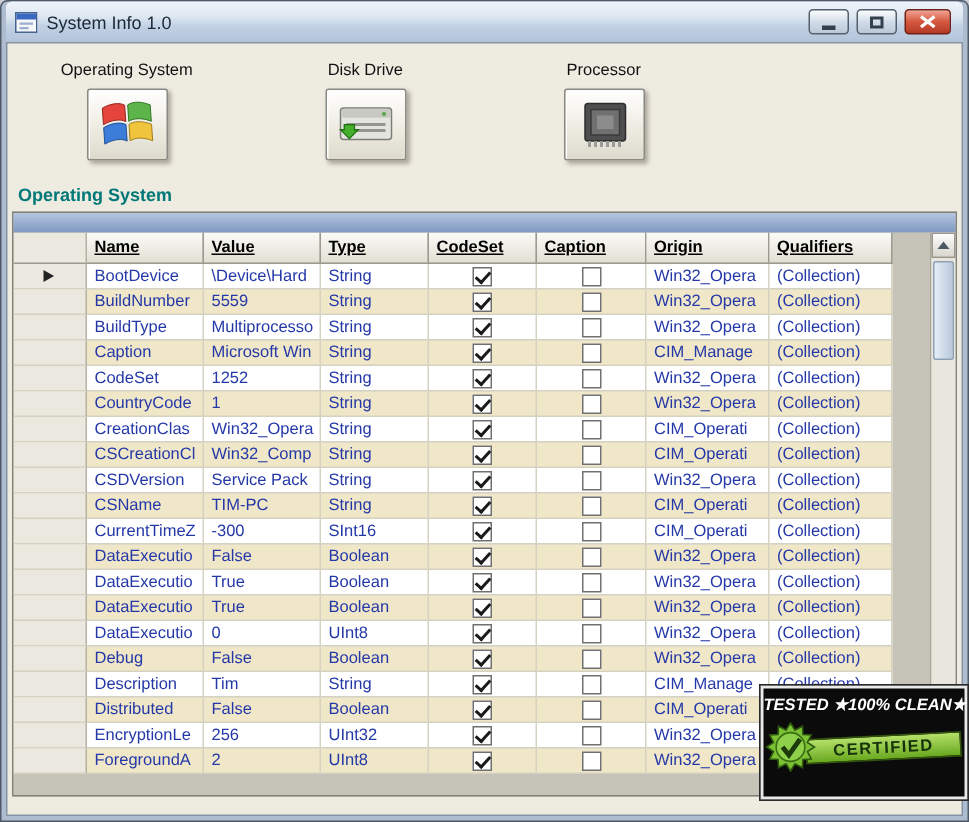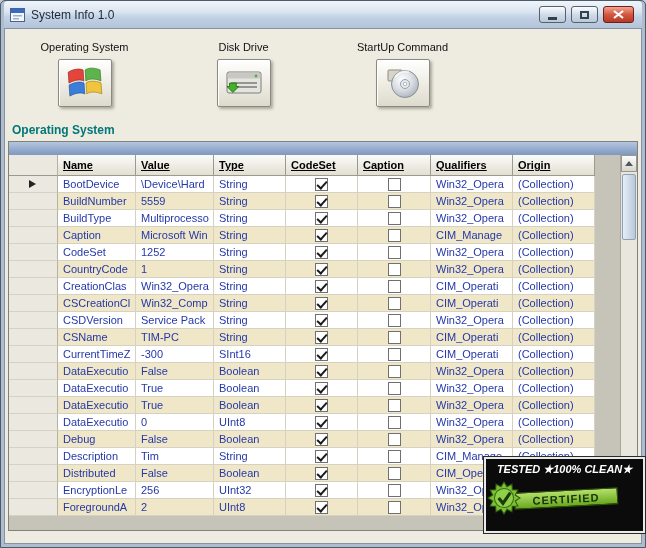--- a/index.html
+++ b/index.html
@@ -58,21 +58,21 @@
   
   .vscrollbar{width:17px;display:flex;flex-direction:column;background:#eceade;border-left:1px solid #a8a69a;box-sizing:border-box;}
   .sb-btn{height:17px;flex:0 0 17px;background:linear-gradient(#fdfdfd,#d8d6cc);
     border:1px solid #9a988c;box-sizing:border-box;display:flex;align-items:center;justify-content:center;}
   .tri-up{width:0;height:0;border-bottom:5px solid #4c5a66;border-left:4px solid transparent;border-right:4px solid transparent;}
   .tri-down{width:0;height:0;border-top:5px solid #4c5a66;border-left:4px solid transparent;border-right:4px solid transparent;}
   .sb-track{flex:1;position:relative;background:#e9e7dd;}
   .sb-thumb{position:absolute;top:2px;left:1px;right:1px;height:64px;
     background:linear-gradient(90deg,#e6eef7,#b9c8da);border:1px solid #8ca0b8;border-radius:2px;}
   
-  .mg-badge{position:absolute;right:0;bottom:14px;width:161px;height:76px;background:#0b0b0b;
+  .mg-badge{position:absolute;right:0;bottom:14px;width:138px;height:76px;background:#0b0b0b;
     border:2px solid #e9e9e9;outline:1px solid #2a2a2a;box-sizing:border-box;z-index:50;}
   .mg-tested{color:#fff;font-weight:bold;font-style:italic;font-size:11px;text-align:center;margin-top:4px;white-space:nowrap;}
   .mg-ribbon{position:absolute;left:28px;top:31px;width:104px;height:17px;
     background:linear-gradient(#b5e06a,#69a81f);border:1px solid #33550e;transform:rotate(-3deg);
     display:flex;align-items:center;justify-content:center;font-weight:bold;font-size:11px;
     color:#16320a;letter-spacing:1px;box-sizing:border-box;}
   .mg-seal{position:absolute;left:1px;top:22px;width:34px;height:34px;}
   .mg-site{position:absolute;bottom:4px;width:100%;text-align:center;color:#fff;font-weight:bold;
     font-size:12px;letter-spacing:.3px;white-space:nowrap;}
 </style>
@@ -129,55 +129,54 @@
             <rect x="4" y="8" width="34" height="21" rx="2" fill="#e4e4e0" stroke="#7e7e78"></rect>
             <rect x="4.5" y="8.5" width="33" height="6" rx="2" fill="#c9c9c4"></rect>
             <rect x="8" y="18" width="26" height="2" fill="#96968e"></rect>
             <rect x="8" y="22" width="26" height="2" fill="#96968e"></rect>
             <circle cx="33" cy="12" r="1.4" fill="#58a84c"></circle>
             <path d="M10 26 l8 0 l0 4 l3 0 l-7 7 l-7 -7 l3 0 z" fill="#44b02c" stroke="#1e6f12" transform="translate(-2,-3) scale(0.85)"></path>
           </svg>
         </button>
       </div>
       <div class="tool">
-        <div class="tool-label">StartUp Command</div>
+        <div class="tool-label">Processor</div>
         <button class="tool-btn">
           <svg width="42" height="38" viewBox="0 0 42 38">
-            <defs>
-              <radialGradient id="cdg" cx="40%" cy="35%" r="70%">
-                <stop offset="0%" stop-color="#ffffff"></stop>
-                <stop offset="55%" stop-color="#d9dde2"></stop>
-                <stop offset="100%" stop-color="#aab2bc"></stop>
-              </radialGradient>
-            </defs>
-            <rect x="6" y="6" width="14" height="11" rx="1" fill="#d8d4c8" stroke="#8f8c80"></rect>
-            <circle cx="23" cy="20" r="13.5" fill="url(#cdg)" stroke="#8a8f96"></circle>
-            <circle cx="23" cy="20" r="4.5" fill="#e9ebee" stroke="#9aa0a8"></circle>
-            <circle cx="23" cy="20" r="1.8" fill="#ffffff" stroke="#b0b6bd"></circle>
-            <path d="M13 13 A 13 13 0 0 1 27 8" fill="none" stroke="#ffffff" stroke-width="2" opacity="0.7"></path>
+            <rect x="8" y="5" width="27" height="25" rx="2" fill="#4e4e4e" stroke="#2c2c2c"></rect>
+            <rect x="12" y="9" width="19" height="17" fill="#707070" stroke="#3a3a3a"></rect>
+            <rect x="16" y="13" width="11" height="9" fill="#8c8c8c"></rect>
+            <g fill="#9a9a9a">
+              <rect x="10" y="30" width="2" height="4"></rect>
+                <rect x="14" y="30" width="2" height="4"></rect>
+              <rect x="18" y="30" width="2" height="4"></rect>
+                <rect x="22" y="30" width="2" height="4"></rect>
+              <rect x="26" y="30" width="2" height="4"></rect>
+                <rect x="30" y="30" width="2" height="4"></rect>
+            </g>
           </svg>
         </button>
       </div>
     </div>
 
     <div class="section-title">Operating System</div>
 
     <div class="grid">
       <div class="grid-caption"></div>
       <div class="grid-body">
         <div class="grid-main">
           <div class="grid-header">
             <div class="hcell rowhdr"></div>
             <div class="hcell c-name">Name</div>
             <div class="hcell c-value">Value</div>
             <div class="hcell c-type">Type</div>
             <div class="hcell c-islocal">CodeSet</div>
             <div class="hcell c-isarray">Caption</div>
+            <div class="hcell c-origin">Origin</div>
             <div class="hcell c-qualifiers">Qualifiers</div>
-            <div class="hcell c-origin">Origin</div>
           </div>
           <div id="grid-rows">
               <div class="grid-row">
                 <div class="cell rowhdr">
                   <span class="cur-arrow"></span>
                 </div>
                 <div class="cell c-name">BootDevice</div>
                 <div class="cell c-value">\Device\Hard</div>
                 <div class="cell c-type">String</div>
                 <div class="cell c-islocal">

